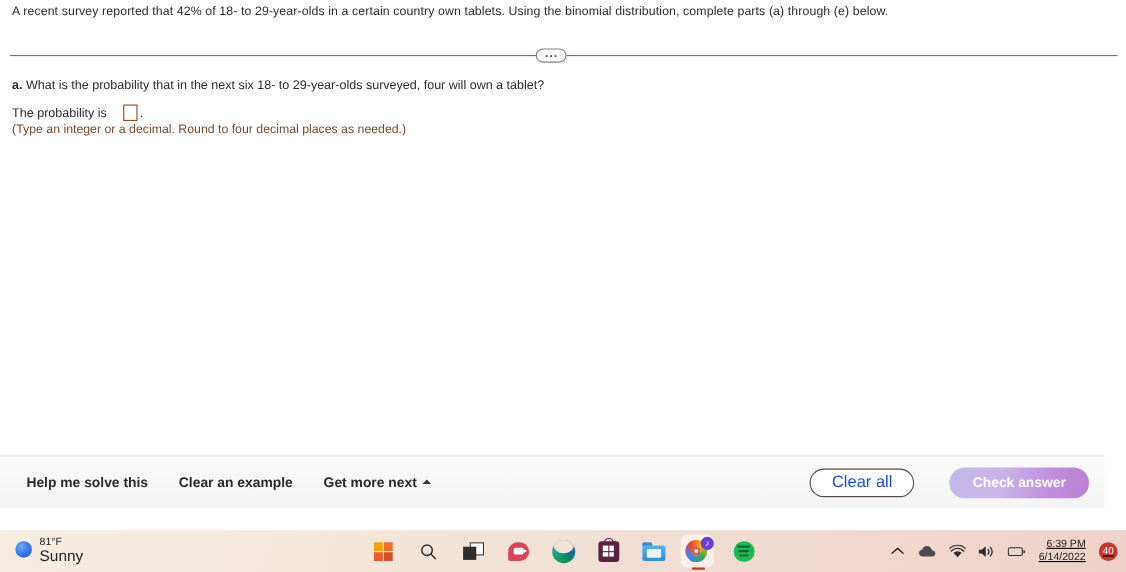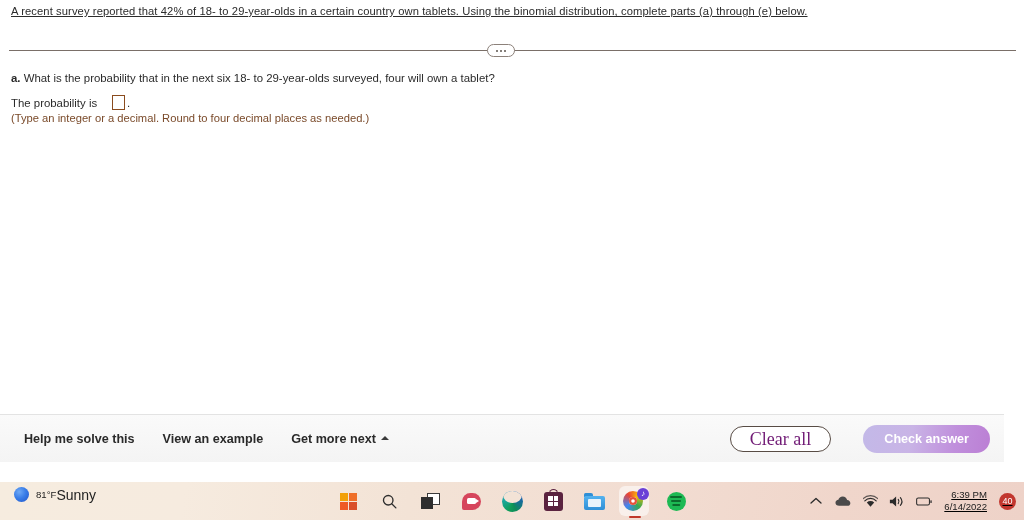--- a/index.html
+++ b/index.html
@@ -30,21 +30,20 @@
   }
   .problem-statement {
     position: absolute;
     left: 11px;
     top: 4px;
     width: 995px;
     font-size: 11.2px;
     color: #2b2b2b;
     line-height: 14px;
     letter-spacing: 0.1px;
-    text-decoration: underline;
   }
 
   
   .divider-wrap {
     position: absolute;
     left: 0;
     top: 43px;
     width: 1024px;
     height: 16px;
   }
@@ -166,28 +165,28 @@
   .action-buttons {
     position: absolute;
     right: 14px;
     top: 0;
     height: 47px;
     display: flex;
     align-items: center;
     gap: 32px;
   }
   .btn-clear {
-    font-size: 18px;
-    color: #701a75;
+    font-size: 15px;
+    color: #1d4ed8;
     background: #ffffff;
     border: 1px solid #584c45;
     border-radius: 14px;
     padding: 5px 19px;
     cursor: pointer;
-    font-family: Liberation Serif, serif;
+    font-family: Liberation Sans, sans-serif;
     line-height: 14px;
   }
   .btn-check {
     font-size: 12.6px;
     font-weight: bold;
     color: #ffffff;
     background: linear-gradient(100deg, #c3b9e8 0%, #c9b4e6 38%, #c08fdc 72%, #bb7fd4 100%);
     border: none;
     border-radius: 15px;
     padding: 7px 21px;
@@ -215,21 +214,21 @@
     cursor: pointer;
   }
   .weather-icon {
     width: 15px;
     height: 15px;
     border-radius: 50%;
     background: radial-gradient(circle at 35% 32%, #6fa9f5 0%, #3a7ee8 45%, #1f54c9 100%);
   }
   .weather-text {
     display: flex;
-    flex-direction: row;
+    flex-direction: column;
     line-height: 12px;
   }
   .weather-temp {
     font-size: 9.6px;
     color: #222222;
   }
   .weather-cond {
     font-size: 14px;
     color: #222222;
   }
@@ -565,21 +564,21 @@
 
     <div class="answer-hint">(Type an integer or a decimal. Round to four decimal places as needed.)</div>
   </div>
 
   <div class="exercise-toolbar">
     <div class="help-links">
       <div class="help-link">
         <span>Help me solve this</span>
       </div>
       <div class="help-link">
-        <span>View an example</span>
+        <span>Clear an example</span>
       </div>
       <div class="help-link">
         <span>Get more next</span>
         <span class="caret-up"></span>
       </div>
     </div>
 
     <div class="action-buttons">
       <button class="btn-clear">Clear all</button>
       <button class="btn-check">Check answer</button>

